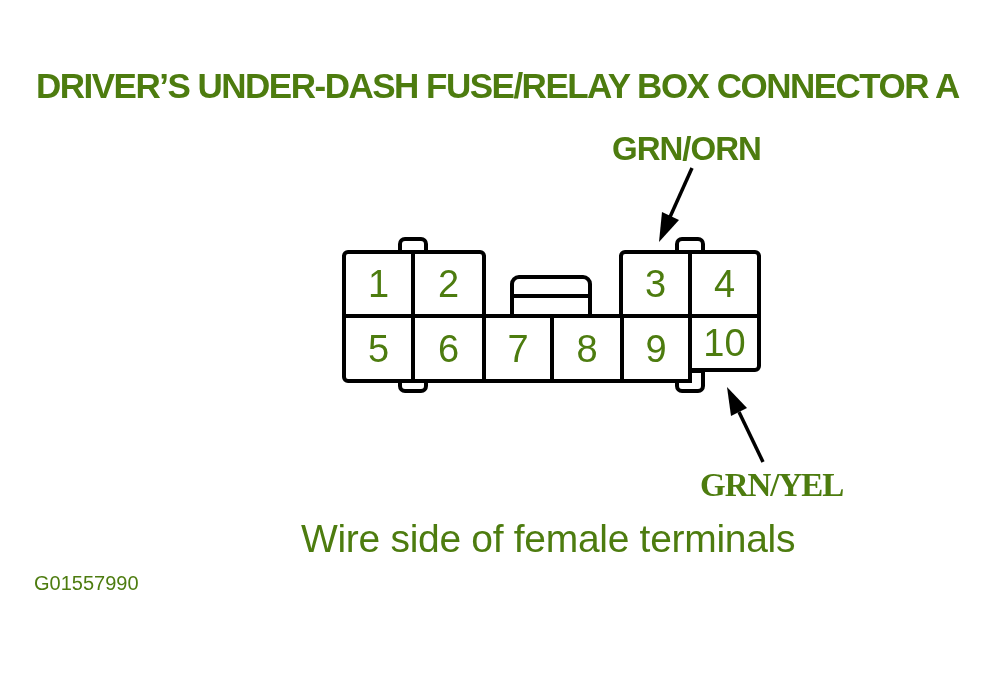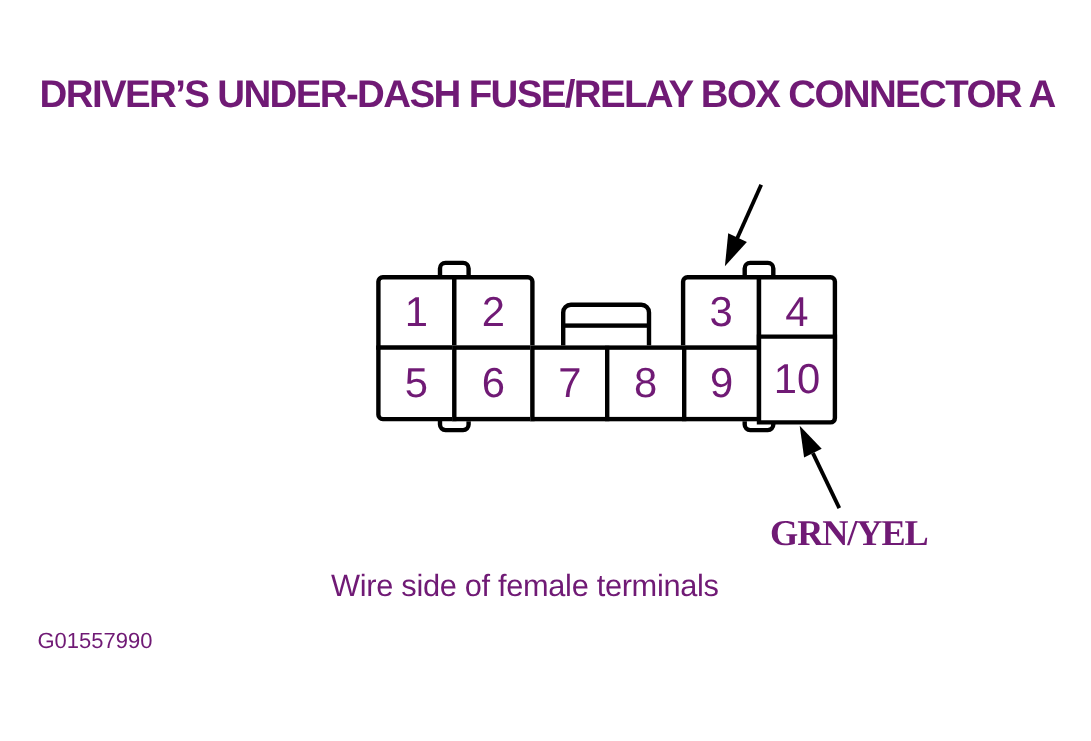--- a/index.html
+++ b/index.html
@@ -2,21 +2,21 @@
 <html><head>
 <meta charset="utf-8">
 <style>
   * { margin: 0; padding: 0; box-sizing: border-box; }
   html, body { background: #ffffff; }
   .page {
     position: relative;
     width: 992px;
     height: 674px;
     background: #ffffff;
-    color: #701a75;
+    color: #4d7c0f;
     font-family: "Liberation Sans", sans-serif;
     overflow: hidden;
   }
   .title {
     position: absolute;
     left: 36px;
     top: 68px;
     font-size: 35px;
     font-weight: 700;
     letter-spacing: -1.5px;
@@ -36,21 +36,21 @@
   }
   .c1  { left: 342px; top: 250px; width: 73px; height: 68px; border-top-left-radius: 6px; }
   .c2  { left: 411px; top: 250px; width: 75px; height: 68px; border-top-right-radius: 6px; }
   .c3  { left: 619px; top: 250px; width: 73px; height: 68px; border-top-left-radius: 6px; }
   .c4  { left: 688px; top: 250px; width: 73px; height: 68px; border-top-right-radius: 6px; }
   .c5  { left: 342px; top: 314px; width: 73px; height: 69px; border-bottom-left-radius: 6px; }
   .c6  { left: 411px; top: 314px; width: 75px; height: 69px; }
   .c7  { left: 482px; top: 314px; width: 72px; height: 69px; }
   .c8  { left: 550px; top: 314px; width: 74px; height: 69px; }
   .c9  { left: 620px; top: 314px; width: 72px; height: 69px; }
-  .c10 { left: 688px; top: 304px; width: 73px; height: 82px; border-bottom-right-radius: 6px; }
+  .c10 { left: 688px; top: 314px; width: 73px; height: 58px; border-bottom-right-radius: 6px; }
   .tab {
     position: absolute;
     border: 4px solid #000;
     background: #fff;
   }
   .tab-top { border-radius: 7px 7px 0 0; }
   .tab-bottom { border-radius: 0 0 7px 7px; }
   .tab-tl { left: 398px; top: 237px; width: 30px; height: 24px; }
   .tab-tr { left: 675px; top: 237px; width: 30px; height: 24px; }
   .tab-bl { left: 398px; top: 369px; width: 30px; height: 24px; }
@@ -78,21 +78,21 @@
     font-size: 33px;
     letter-spacing: -1px;
     line-height: 1;
     white-space: nowrap;
   }
   .grn-orn { left: 612px; top: 132px; }
   .grn-yel { left: 700px; top: 469px; font-family: Liberation Serif, serif; }
   .caption {
     position: absolute;
     left: 301px; top: 519px;
-    font-size: 28px;
+    font-size: 39px;
     letter-spacing: -0.3px;
     line-height: 1;
     white-space: nowrap;
   }
   .figure-id {
     position: absolute;
     left: 34px; top: 573px;
     font-size: 20px;
     line-height: 1;
   }
@@ -130,18 +130,19 @@
     <g>
       <line x1="692" y1="168" x2="670" y2="217" stroke="#000" stroke-width="3.5"></line>
       <polygon points="659,242 662,212 679,220" fill="#000"></polygon>
     </g>
     <g>
       <line x1="763" y1="462" x2="739" y2="412" stroke="#000" stroke-width="3.5"></line>
       <polygon points="727,387 731,416 747,408" fill="#000"></polygon>
     </g>
   </svg>
 
+  <div class="wire-label grn-orn">GRN/ORN</div>
   <div class="wire-label grn-yel">GRN/YEL</div>
 
   <div class="caption">Wire side of female terminals</div>
   <div class="figure-id">G01557990</div>
 
 </div>
 
 </body></html>

